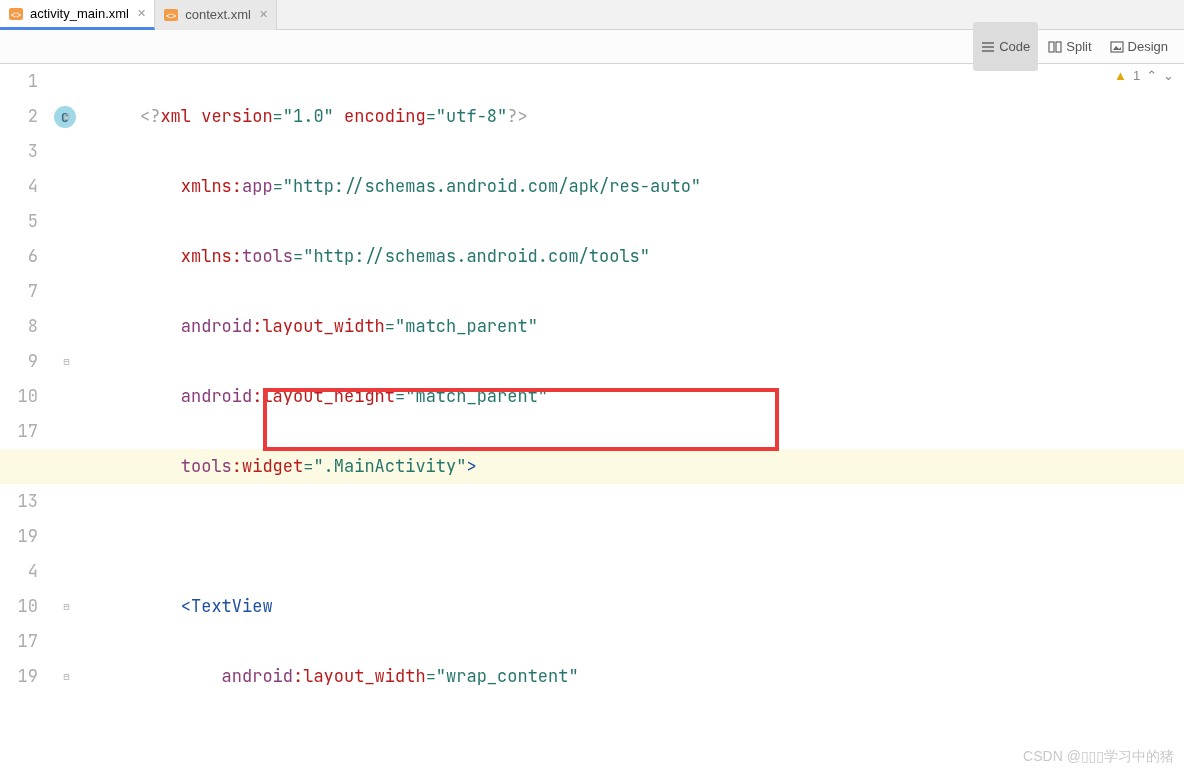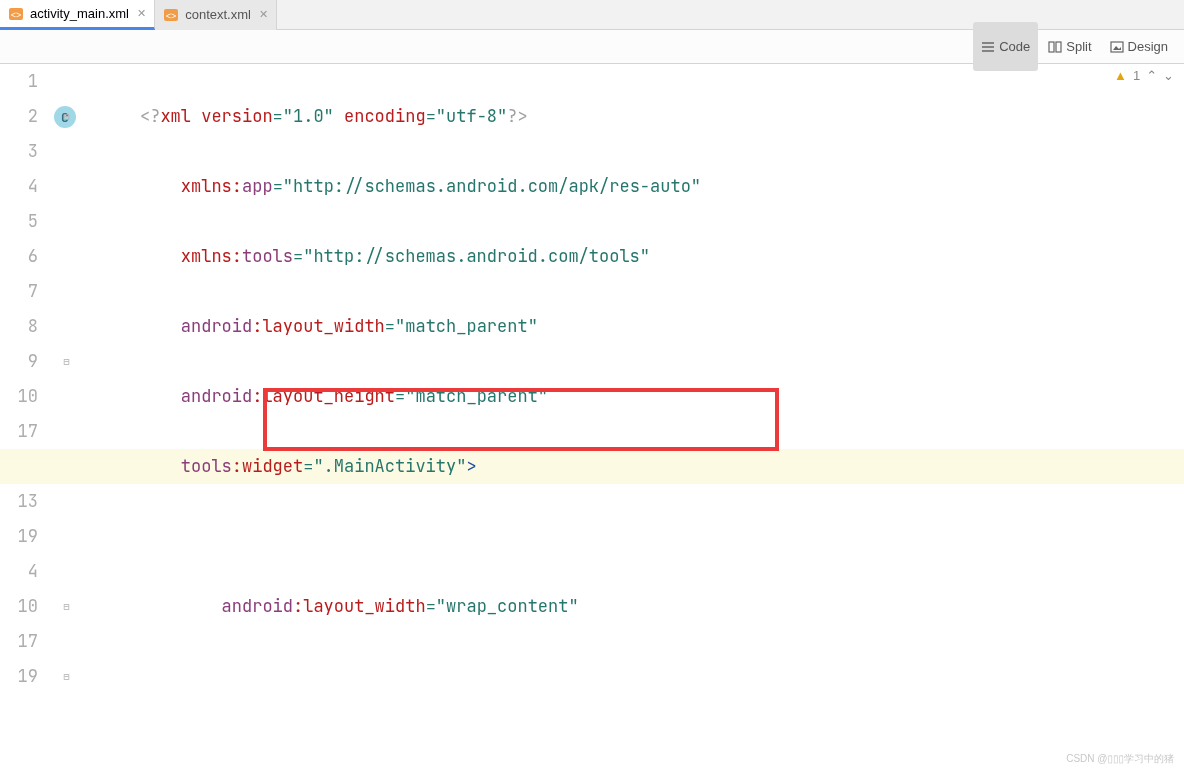--- a/index.html
+++ b/index.html
@@ -166,21 +166,21 @@
   align-items: center;
   gap: 6px;
   font-size: 13px;
   color: #888;
 }
 .warn-ico { color:#e2a50d; }
 .watermark {
   position: absolute;
   bottom: 6px;
   right: 10px;
-  font-size: 10px;
+  font-size: 14px;
   color: #c8c8c8;
   z-index: 20;
   font-family: sans-serif;
 }
 </style>
 </head>
 <body>
 
 <div class="tabbar">
   <div class="tab active">
@@ -282,20 +282,21 @@
   <div class="line-hl" style="top:385px"></div>
 
   <div class="code">
 <div class="code-line cs"><span class="pi">&lt;?</span><span class="attr">xml version</span><span class="eq">=</span><span class="val">"1.0"</span><span class="attr"> encoding</span><span class="eq">=</span><span class="val">"utf-8"</span><span class="pi">?&gt;</span></div>
 <div class="code-line cs">    <span class="attr">xmlns:</span><span class="ns">app</span><span class="eq">=</span><span class="val">"http://schemas.android.com/apk/res-auto"</span></div>
 <div class="code-line cs">    <span class="attr">xmlns:</span><span class="ns">tools</span><span class="eq">=</span><span class="val">"http://schemas.android.com/tools"</span></div>
 <div class="code-line cs">    <span class="ns">android</span><span class="attr">:layout_width</span><span class="eq">=</span><span class="val">"match_parent"</span></div>
 <div class="code-line cs">    <span class="ns">android</span><span class="attr">:layout_height</span><span class="eq">=</span><span class="val">"match_parent"</span></div>
 <div class="code-line cs">    <span class="ns">tools</span><span class="attr">:widget</span><span class="eq">=</span><span class="val">".MainActivity"</span><span class="tag">&gt;</span></div>
 <div class="code-line cs"></div>
+<div class="code-line cs">    <span class="tag">&lt;</span><span class="tag">TextView</span></div>
 <div class="code-line cs">        <span class="ns">android</span><span class="attr">:layout_width</span><span class="eq">=</span><span class="val">"wrap_content"</span></div>
 
 
 
 
 
 
 
 
   </div>

